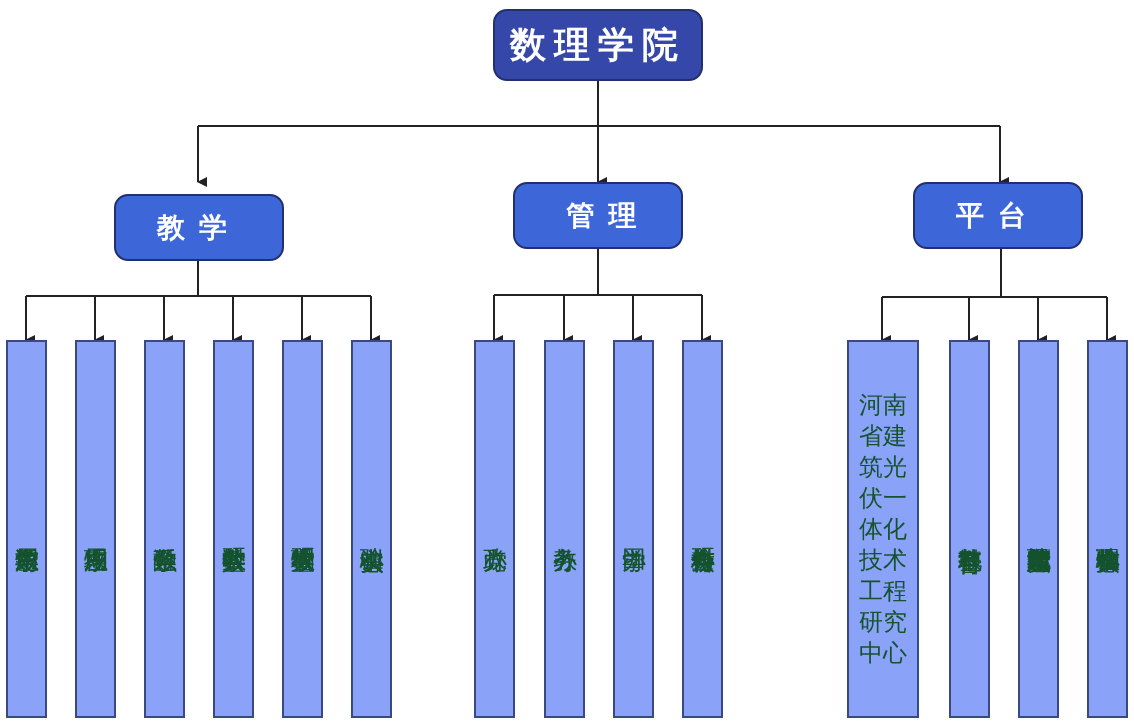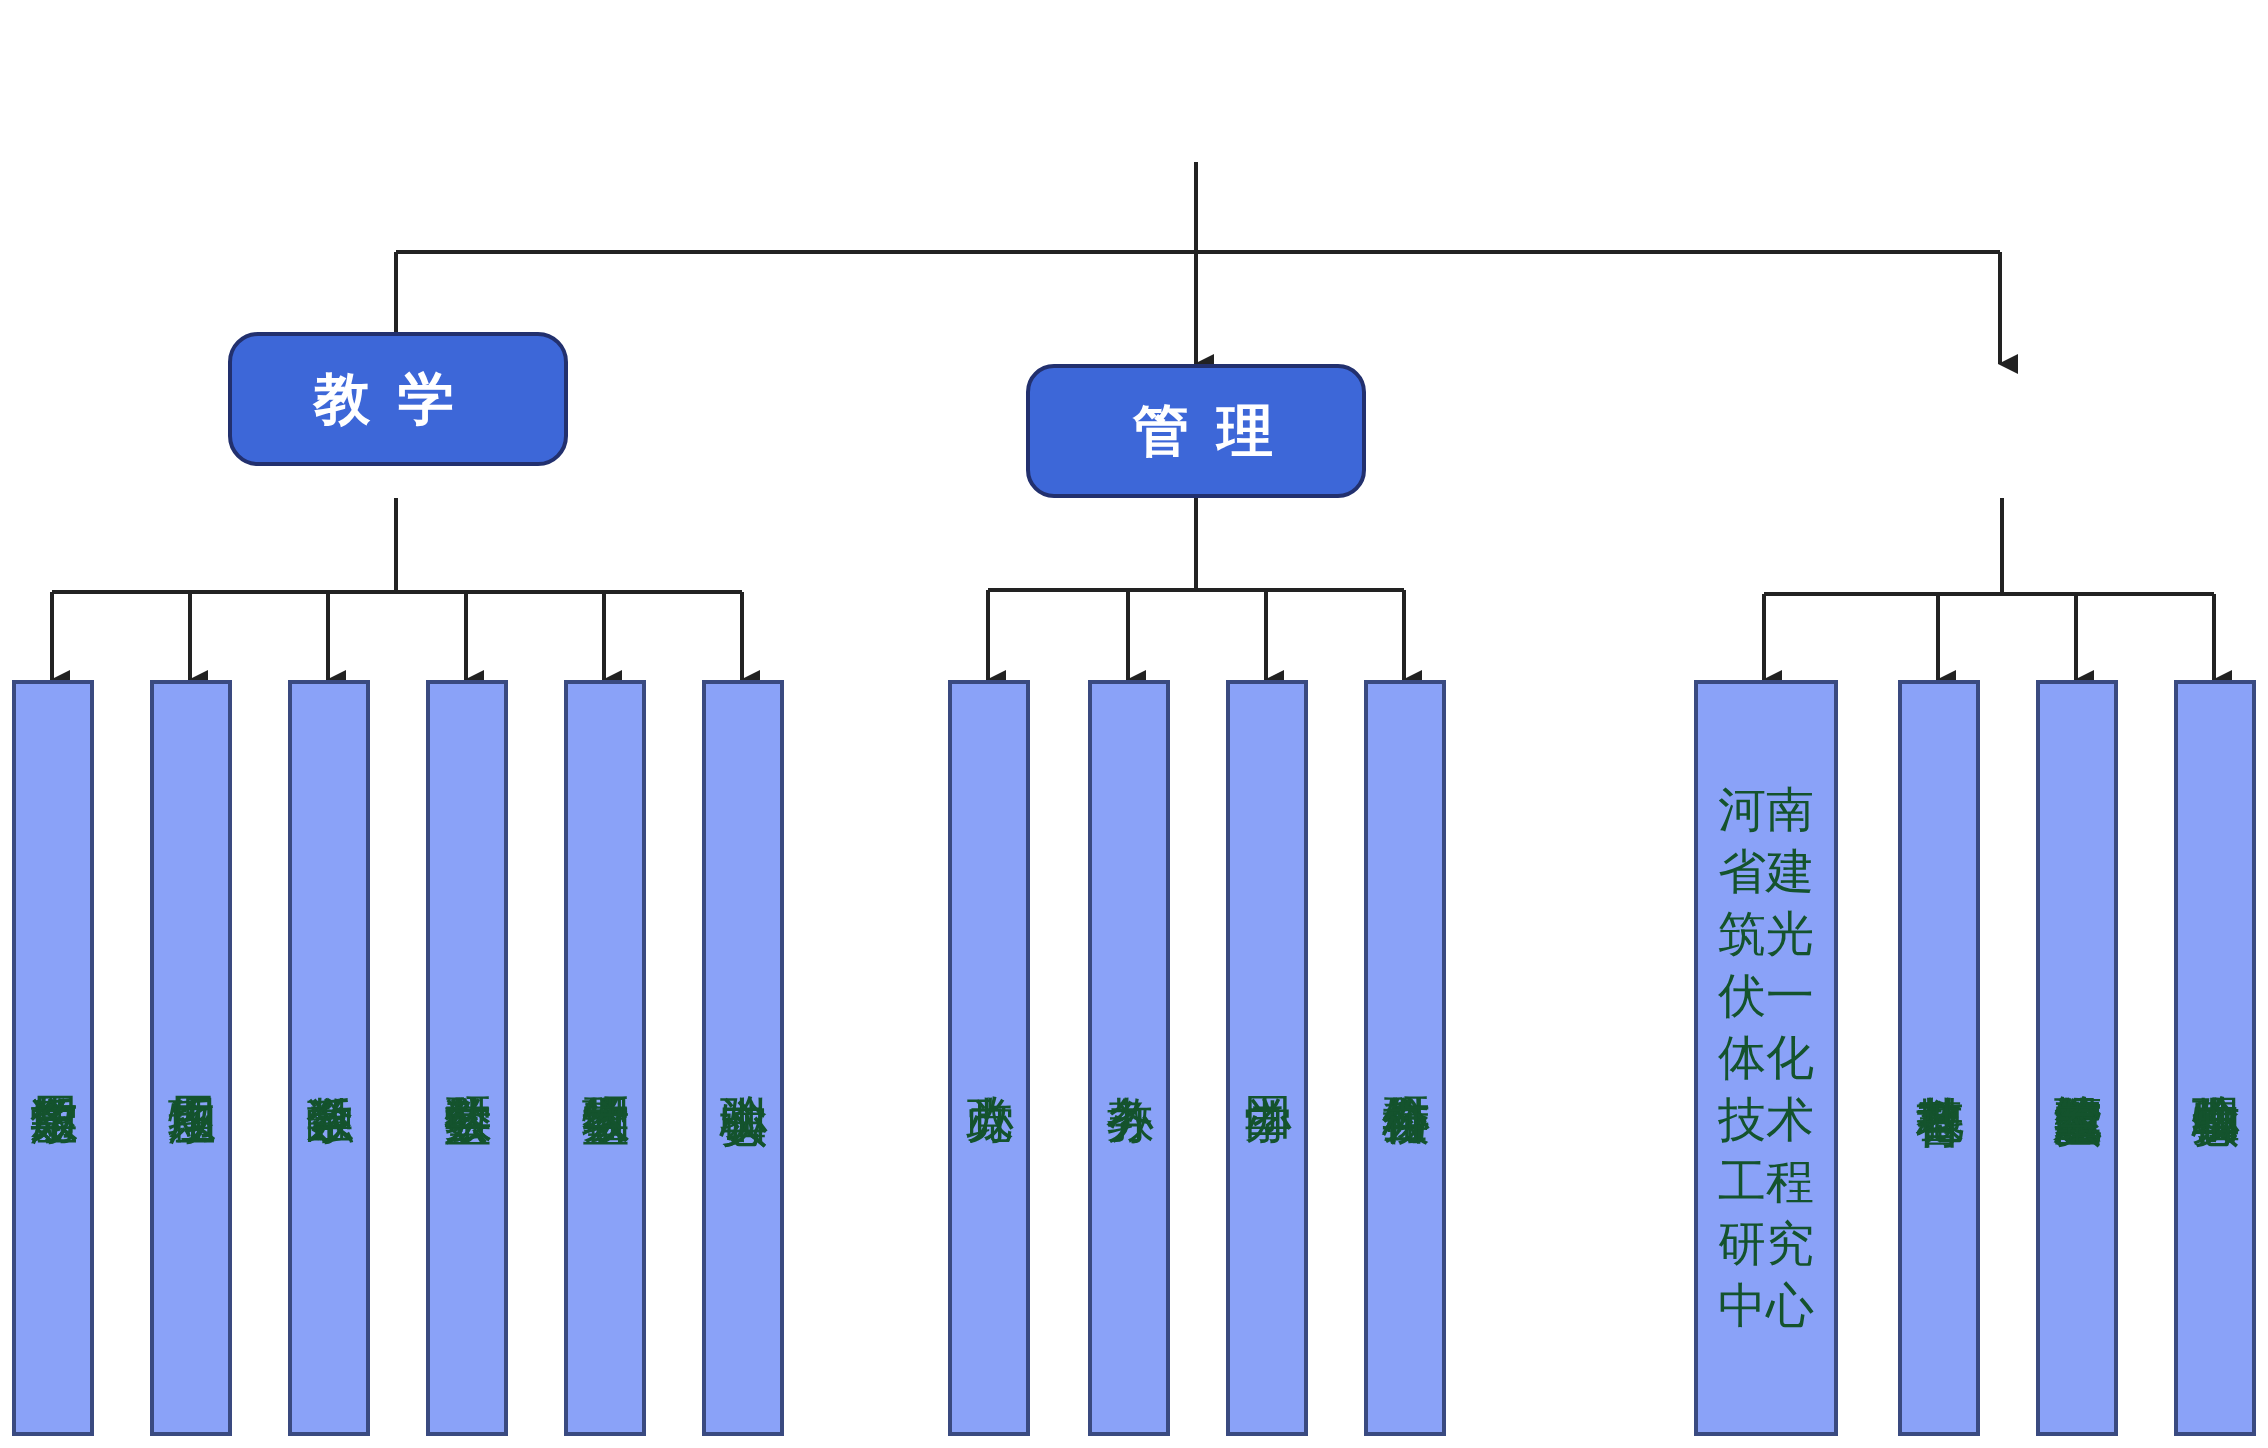--- a/index.html
+++ b/index.html
@@ -46,26 +46,32 @@
       <line x1="633" y1="295" x2="633" y2="340" stroke="#222222" stroke-width="2" marker-end="url(#arrow)"></line>
       <line x1="702" y1="295" x2="702" y2="340" stroke="#222222" stroke-width="2" marker-end="url(#arrow)"></line>
       <line x1="1001" y1="249" x2="1001" y2="297" stroke="#222222" stroke-width="2"></line>
       <line x1="882" y1="297" x2="1107" y2="297" stroke="#222222" stroke-width="2"></line>
       <line x1="882" y1="297" x2="882" y2="340" stroke="#222222" stroke-width="2" marker-end="url(#arrow)"></line>
       <line x1="969" y1="297" x2="969" y2="340" stroke="#222222" stroke-width="2" marker-end="url(#arrow)"></line>
       <line x1="1038" y1="297" x2="1038" y2="340" stroke="#222222" stroke-width="2" marker-end="url(#arrow)"></line>
       <line x1="1107" y1="297" x2="1107" y2="340" stroke="#222222" stroke-width="2" marker-end="url(#arrow)"></line>
     </svg>
 
+  <div class="node root" style="left:493px; top:9px; width:210px; height:72px;">
+    <span>数理学院</span>
+  </div>
 
-  <div class="node mid" style="left:114px; top:166px; width:170px; height:67px;border-radius:15px;">
+  <div class="node mid" style="left:114px; top:194px; width:170px; height:67px;">
     <span>教学</span>
   </div>
   <div class="node mid" style="left:513px; top:182px; width:170px; height:67px;padding-left:21px;">
     <span>管理</span>
+  </div>
+  <div class="node mid" style="left:913px; top:182px; width:170px; height:67px;">
+    <span>平台</span>
   </div>
 
   <div class="node leaf" style="left:6px; top:340px; width:41px; height:378px;">
     <span class="txt">数学与应用数学系</span>
   </div>
   <div class="node leaf" style="left:75px; top:340px; width:41px; height:378px;">
     <span class="txt">应用物理系</span>
   </div>
   <div class="node leaf" style="left:144px; top:340px; width:41px; height:378px;">
     <span class="txt">金融数学系</span>

